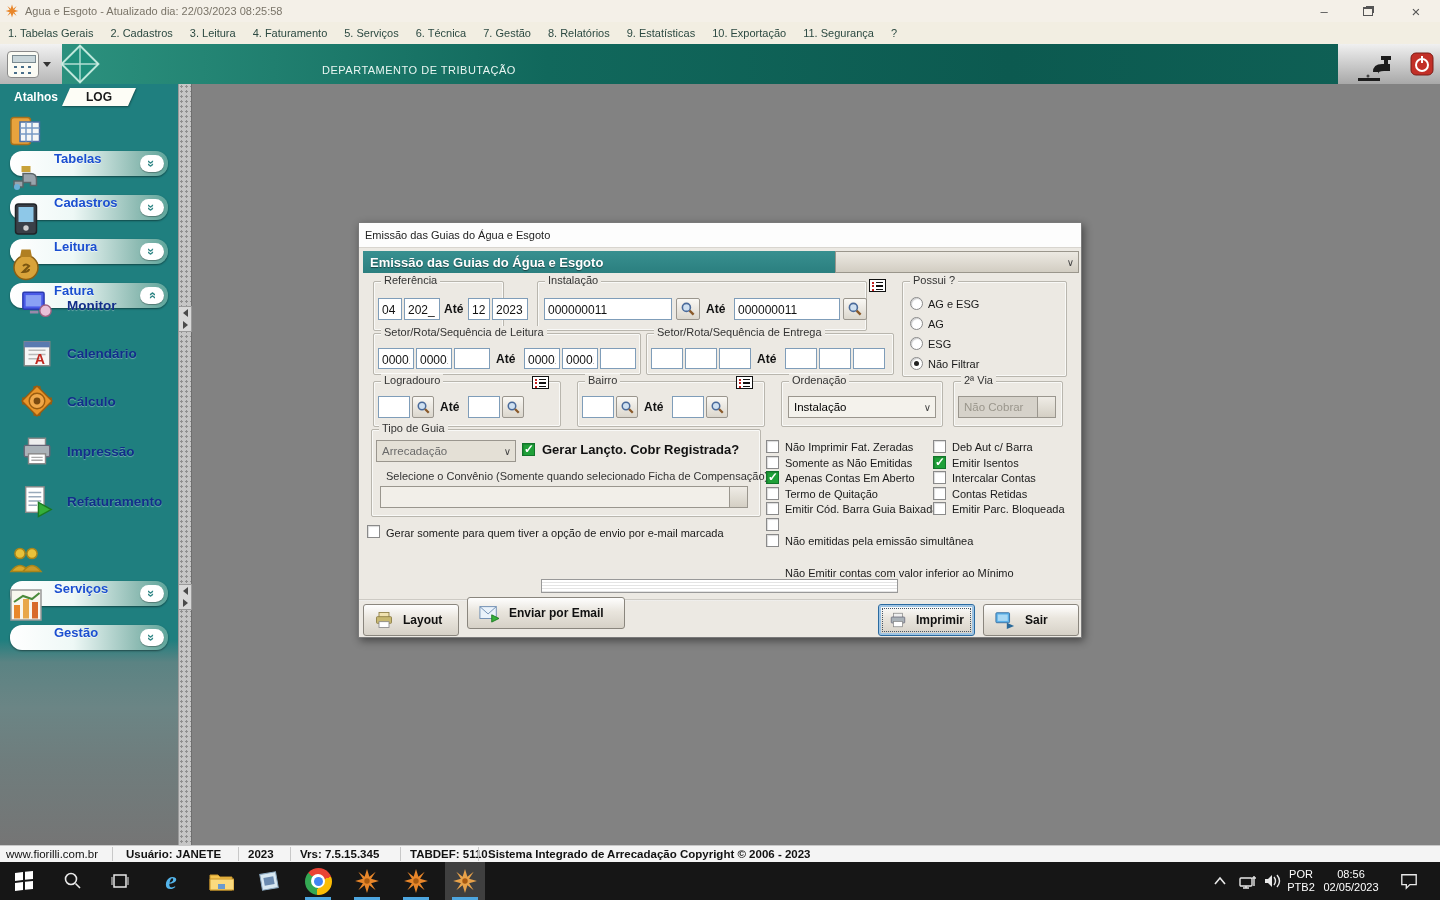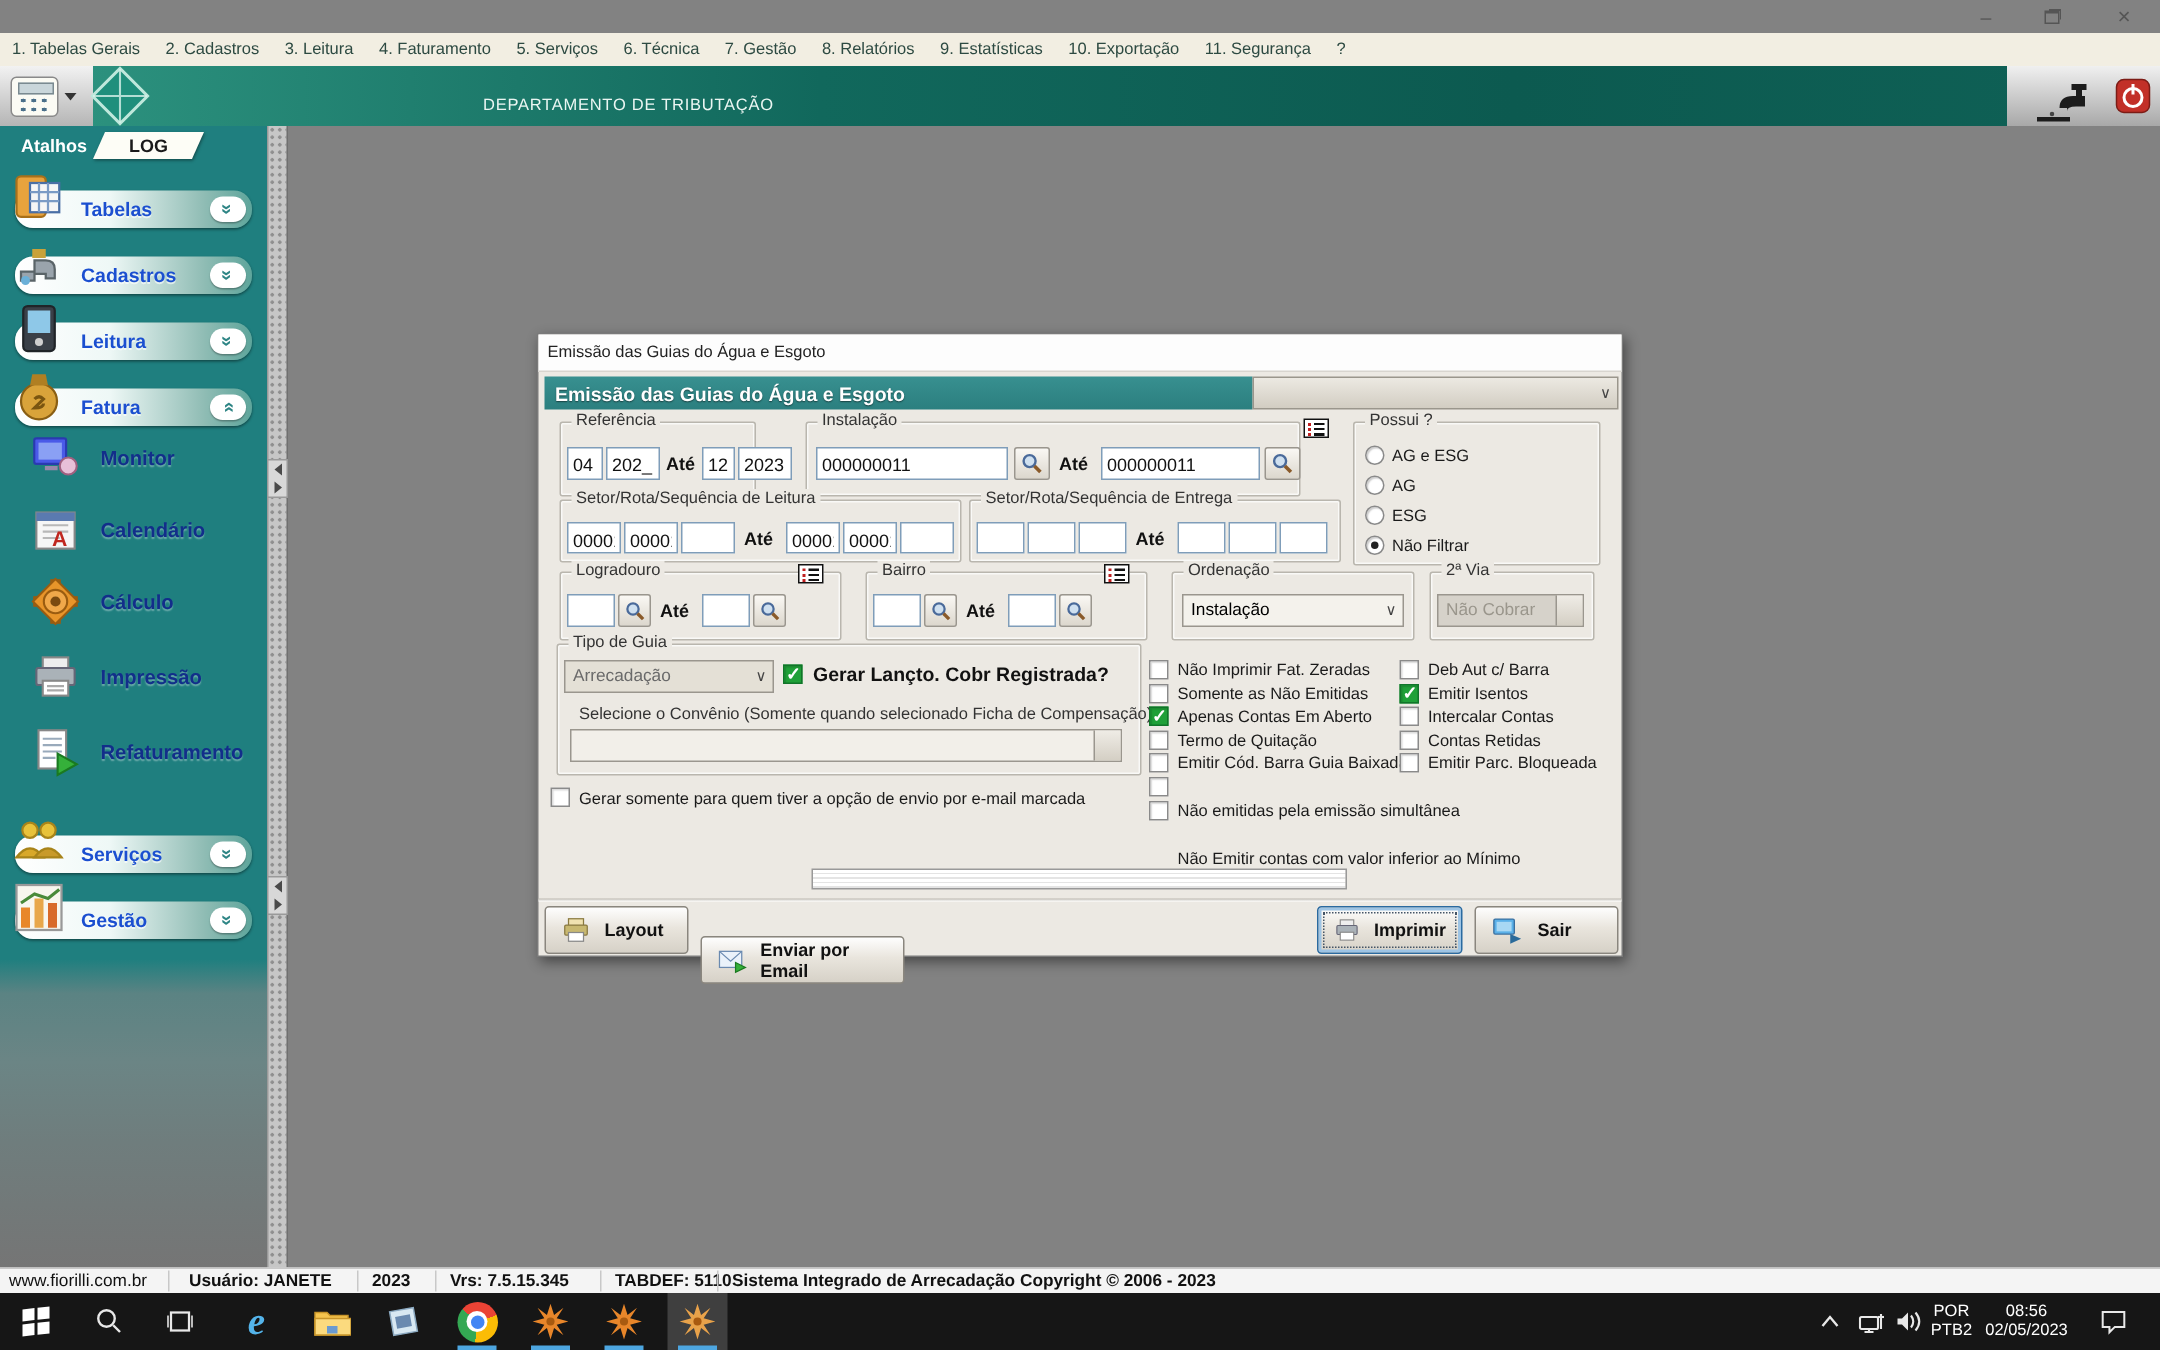--- a/index.html
+++ b/index.html
@@ -27,21 +27,21 @@
   .drop-tri{width:0;height:0;border-left:4px solid transparent;border-right:4px solid transparent;border-top:5px solid #333;}
 
   
   #sidebar{left:0;top:84px;width:178px;height:761px;background:linear-gradient(180deg,#1f7f7f 0%,#1f7f7f 73%,#5b8383 76%,#6b8585 82%,#6f7d7d 89%,#757575 100%);}
   #side-tabs{left:10px;top:88px;display:flex;align-items:center;}
   #tab-atalhos{color:#fff;font-weight:bold;font-size:12px;padding:2px 8px 2px 4px;}
   #tab-log{background:#fdfdf6;color:#1a1a1a;font-weight:bold;font-size:12px;padding:2px 20px;transform:skewX(-24deg);box-shadow:1px 1px 2px rgba(0,0,0,.4);}
   #tab-log span{display:inline-block;transform:skewX(24deg);}
   .pill{position:absolute;left:10px;width:158px;height:25px;border-radius:12px;
     background:linear-gradient(90deg,#ffffff 0%,#eef8f6 40%,#8fbcb4 80%,#5ea59b 100%);
-    box-shadow:0 1px 2px rgba(0,0,0,.45);display:flex;align-items:center;}
+    box-shadow:0 1px 2px rgba(0,0,0,.45);display:flex;align-items:flex-start;margin-top:24px;}
   .pill .ptext{margin-left:44px;color:#1b4fd0;font-weight:bold;font-size:13px;text-shadow:0 1px 0 rgba(255,255,255,.6);}
   .chev{position:absolute;right:4px;top:4px;width:24px;height:17px;background:#fff;border-radius:9px;
     display:flex;align-items:center;justify-content:center;color:#2e8585;font-weight:bold;box-shadow:0 1px 1px rgba(0,0,0,.3);}
   .chev span{display:inline-block;font-size:13px;line-height:1;transform:rotate(90deg);}
   .chev.up span{transform:rotate(-90deg);}
   .sicon{position:absolute;left:6px;}
   .sideitem{position:absolute;left:20px;display:flex;align-items:center;gap:13px;}
   .silabel{color:#122e8a;font-weight:bold;font-size:13.5px;text-shadow:0 1px 1px rgba(255,255,255,.35);}
 
   
@@ -110,20 +110,26 @@
   .chrome{width:27px;height:27px;border-radius:50%;background:conic-gradient(from -50deg,#ea4335 0 33%,#fbbc05 0 66%,#34a853 0 100%);position:relative;}
   .chrome::before{content:"";position:absolute;left:6.5px;top:6.5px;width:14px;height:14px;border-radius:50%;background:#fff;}
   .chrome::after{content:"";position:absolute;left:9px;top:9px;width:9px;height:9px;border-radius:50%;background:#4285f4;}
   .traytxt{position:absolute;color:#fff;font-size:11px;text-align:center;line-height:13px;white-space:nowrap;}
 </style>
 </head>
 <body>
 
 <div id="screen">
 
+  <div id="titlebar" class="abs">
+    <svg width="14" height="14" style="margin-left:5px" viewBox="0 0 24 24">
+        <path d="M12 1 L14.2 8 L20 3.5 L15.8 10 L23 12 L15.8 14 L20 20.5 L14.2 16 L12 23 L9.8 16 L4 20.5 L8.2 14 L1 12 L8.2 10 L4 3.5 L9.8 8 Z" fill="#e8862a"></path>
+      </svg>
+    <span class="ttext">Agua e Esgoto - Atualizado dia: 22/03/2023 08:25:58</span>
+  </div>
   <div class="winctl" style="left:1302px;">–</div>
   <div class="winctl" style="left:1346px;">
       <span style="width:10px;height:9px;border:1px solid #555;border-top-width:2px;display:inline-block;box-shadow:2px -2px 0 -1px #555;"></span>
     </div>
   <div class="winctl" style="left:1394px;font-size:15px;">×</div>
 
   <div id="menubar" class="abs">
     <span class="mitem">1. Tabelas Gerais</span>
     <span class="mitem">2. Cadastros</span>
     <span class="mitem">3. Leitura</span>
@@ -480,21 +486,21 @@
     <div id="dlg-sep" class="abs"></div>
 
     <div class="btn" style="left:4px;top:381px;width:96px;">
       <svg width="20" height="20" viewBox="0 0 24 24">
         <rect x="6" y="3" width="12" height="6" fill="#f0e2b0" stroke="#8a7a40"></rect>
         <rect x="3" y="8" width="18" height="8" rx="1" fill="#c8b870" stroke="#887840"></rect>
         <rect x="6" y="14" width="12" height="7" fill="#fff" stroke="#888"></rect>
       </svg>
       <span>Layout</span>
     </div>
-    <div class="btn" style="left:108px;top:401px;width:136px;">
+    <div class="btn" style="left:108px;top:374px;width:158px;">
       <svg width="22" height="20" viewBox="0 0 24 22">
         <rect x="2" y="4" width="18" height="13" fill="#eaf2fa" stroke="#6a8ab0"></rect>
         <path d="M2 4 l9 8 9-8" fill="none" stroke="#6a8ab0"></path>
         <path d="M15 13 l8 4 -8 4 z" fill="#35b03a" stroke="#1a7a20"></path>
       </svg>
       <span>Enviar por Email</span>
     </div>
     <div class="btn focused" style="left:519px;top:381px;width:97px;">
       <svg width="20" height="20" viewBox="0 0 24 24">
         <rect x="6" y="3" width="12" height="6" fill="#eee" stroke="#888"></rect>

